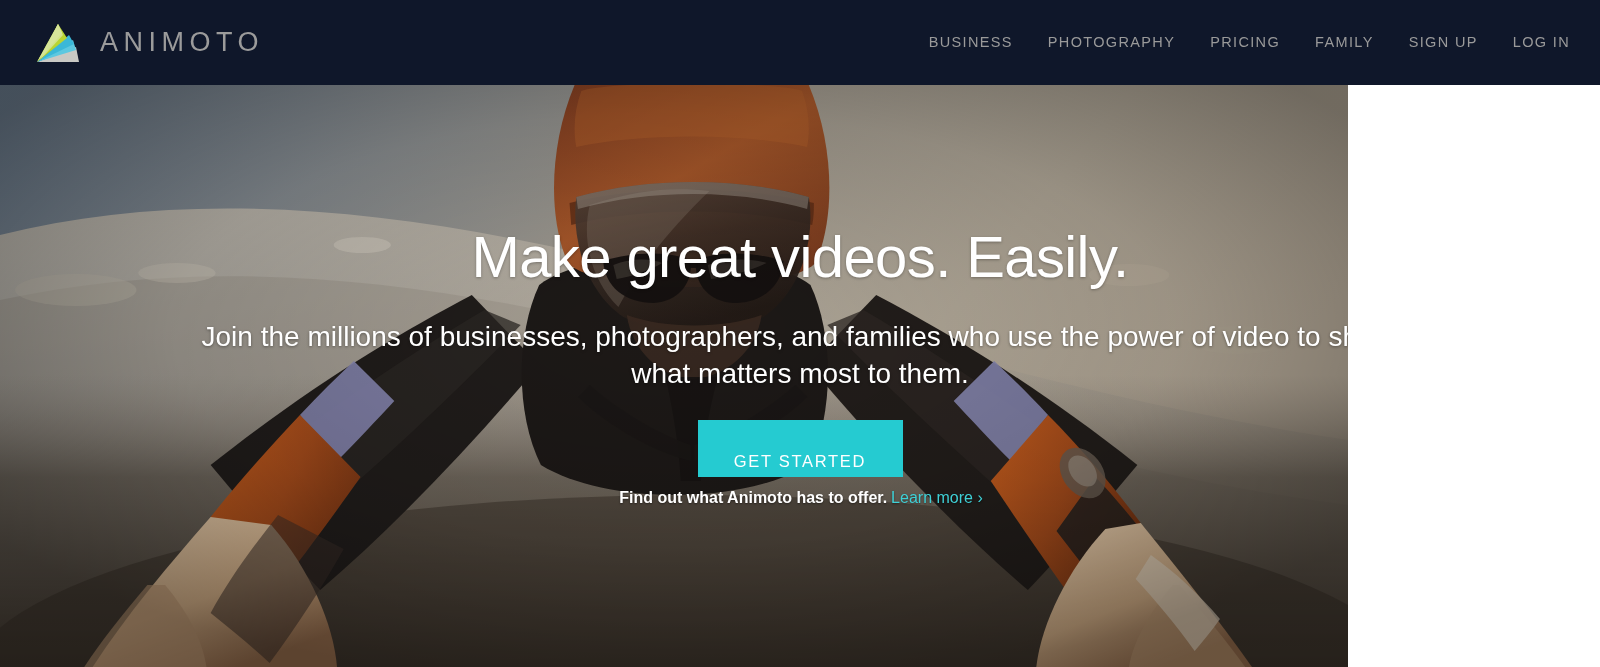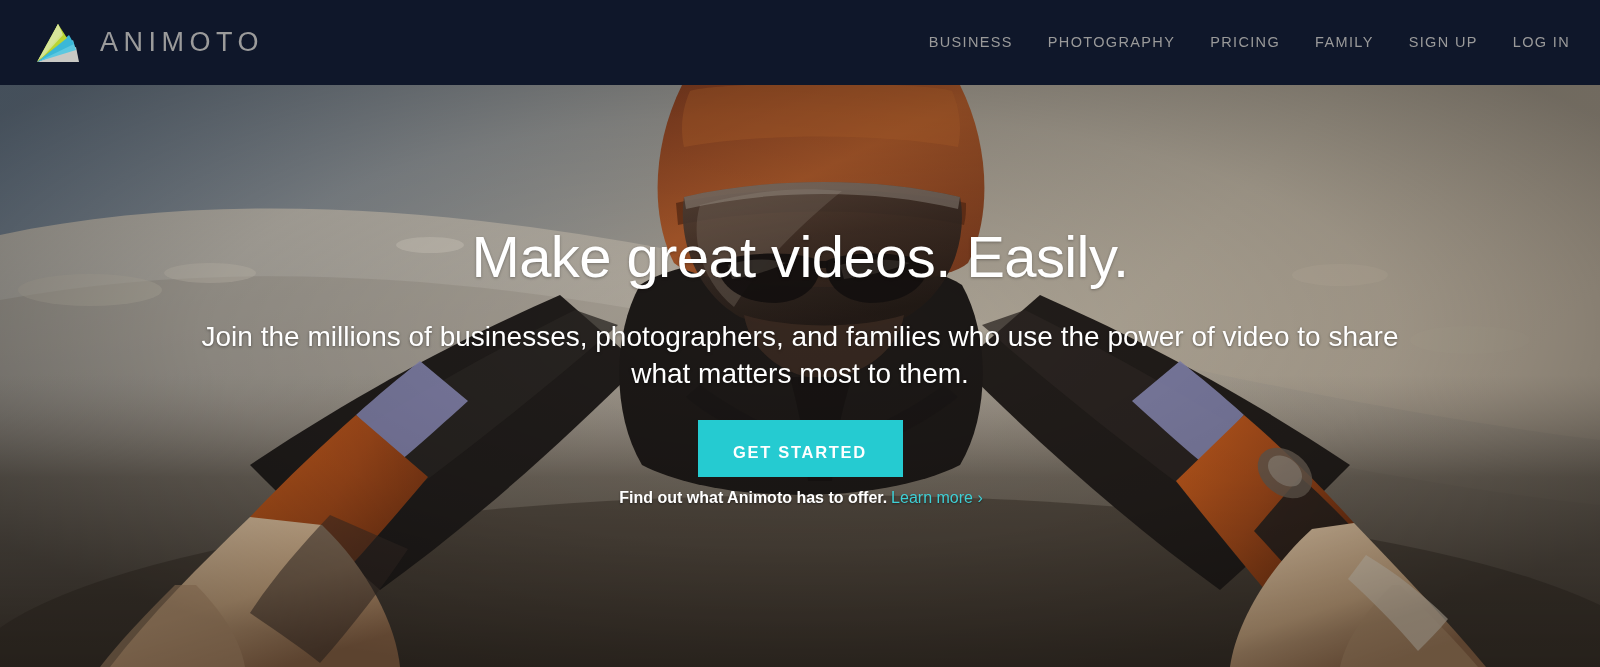--- a/index.html
+++ b/index.html
@@ -59,21 +59,21 @@
     white-space:nowrap;
     margin-left:35px;
     line-height:1;
   }
   .nav-link:first-child { margin-left:0; }
 
   
   .hero {
     position:absolute;
     top:85px; left:0;
-    width:1600px; height:582px;
+    width:1348px; height:582px;
     overflow:hidden;
   }
   .hero-photo {
     position:absolute; inset:0;
     width:100%; height:100%;
     display:block;
   }
 
   .hero-content {
     position:absolute;
@@ -108,26 +108,26 @@
 
   .cta-wrap {
     position:absolute;
     top:335px; left:0; width:100%;
   }
   .cta-button {
     display:inline-block;
     background:#25cbd1;
     color:#ffffff;
     border:none;
-    padding:4px;
+    padding:13px;
     width:205px;
     height:57px;
     line-height:57px;
     font-size:16.5px;
-    font-weight:bold;
+    font-weight:normal;
     letter-spacing:1.7px;
     font-family:"Liberation Sans", sans-serif;
     cursor:pointer;
     text-align:center;
   }
 
   .offer-line {
     position:absolute;
     top:405px; left:1px; width:100%;
     font-size:16px;

